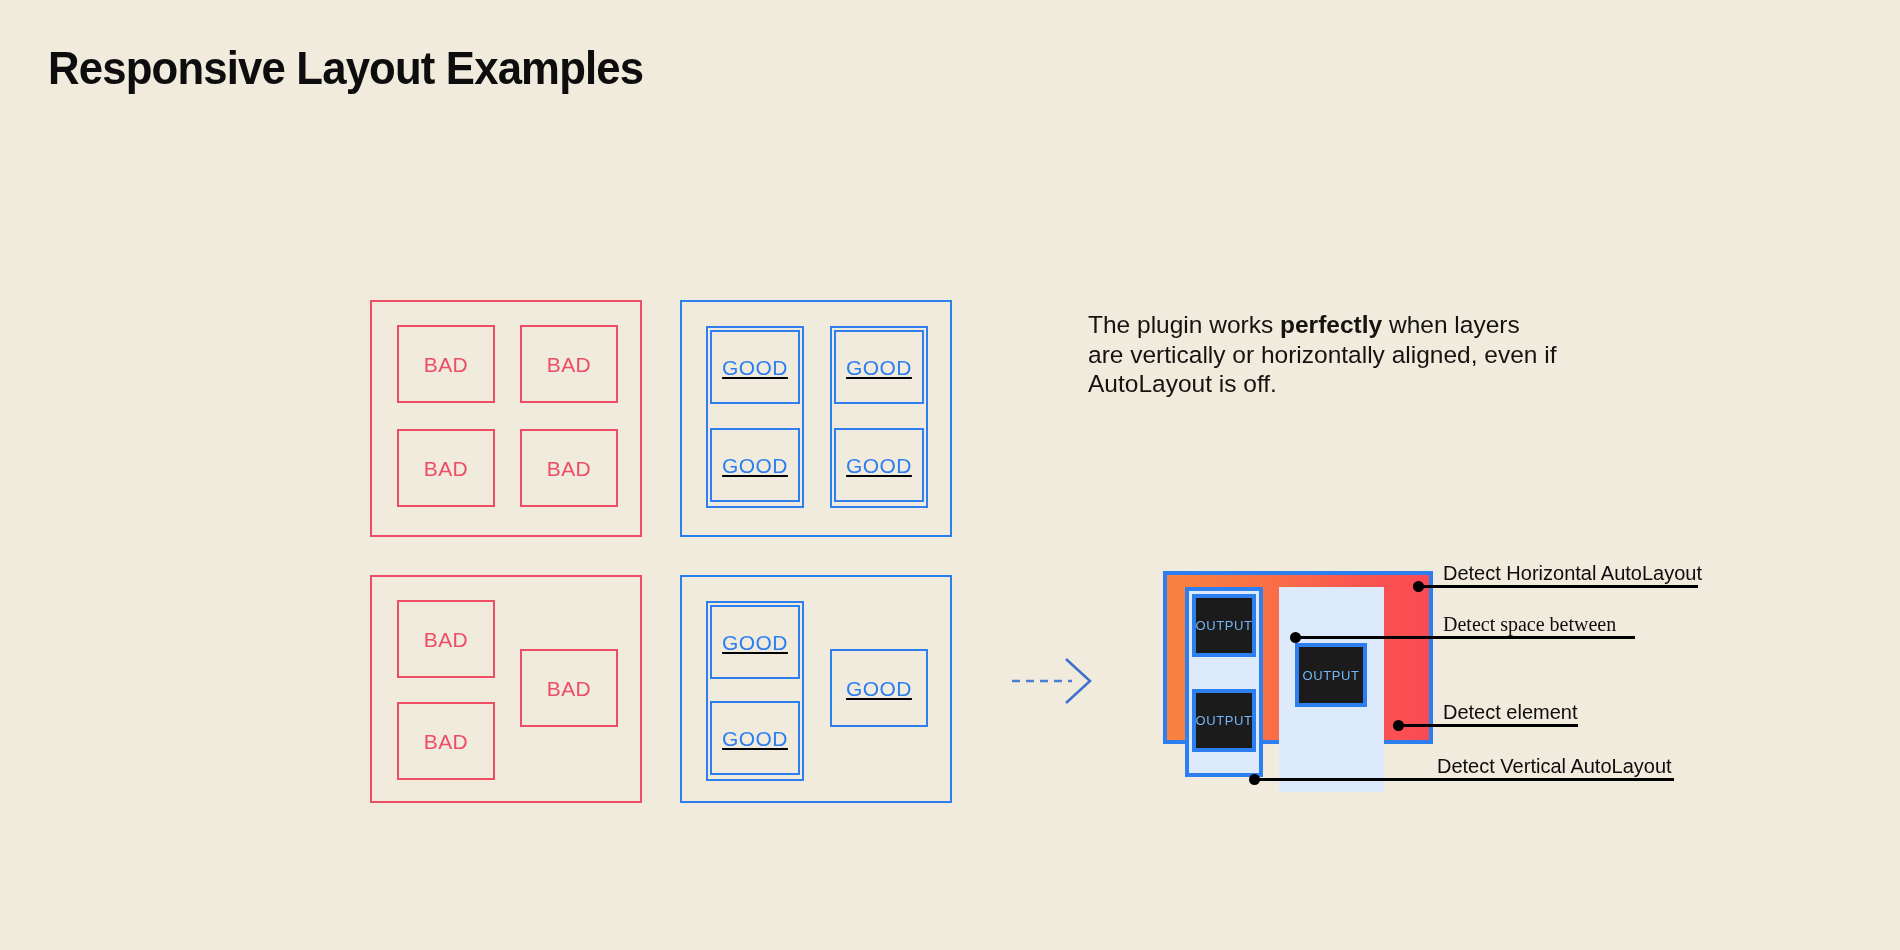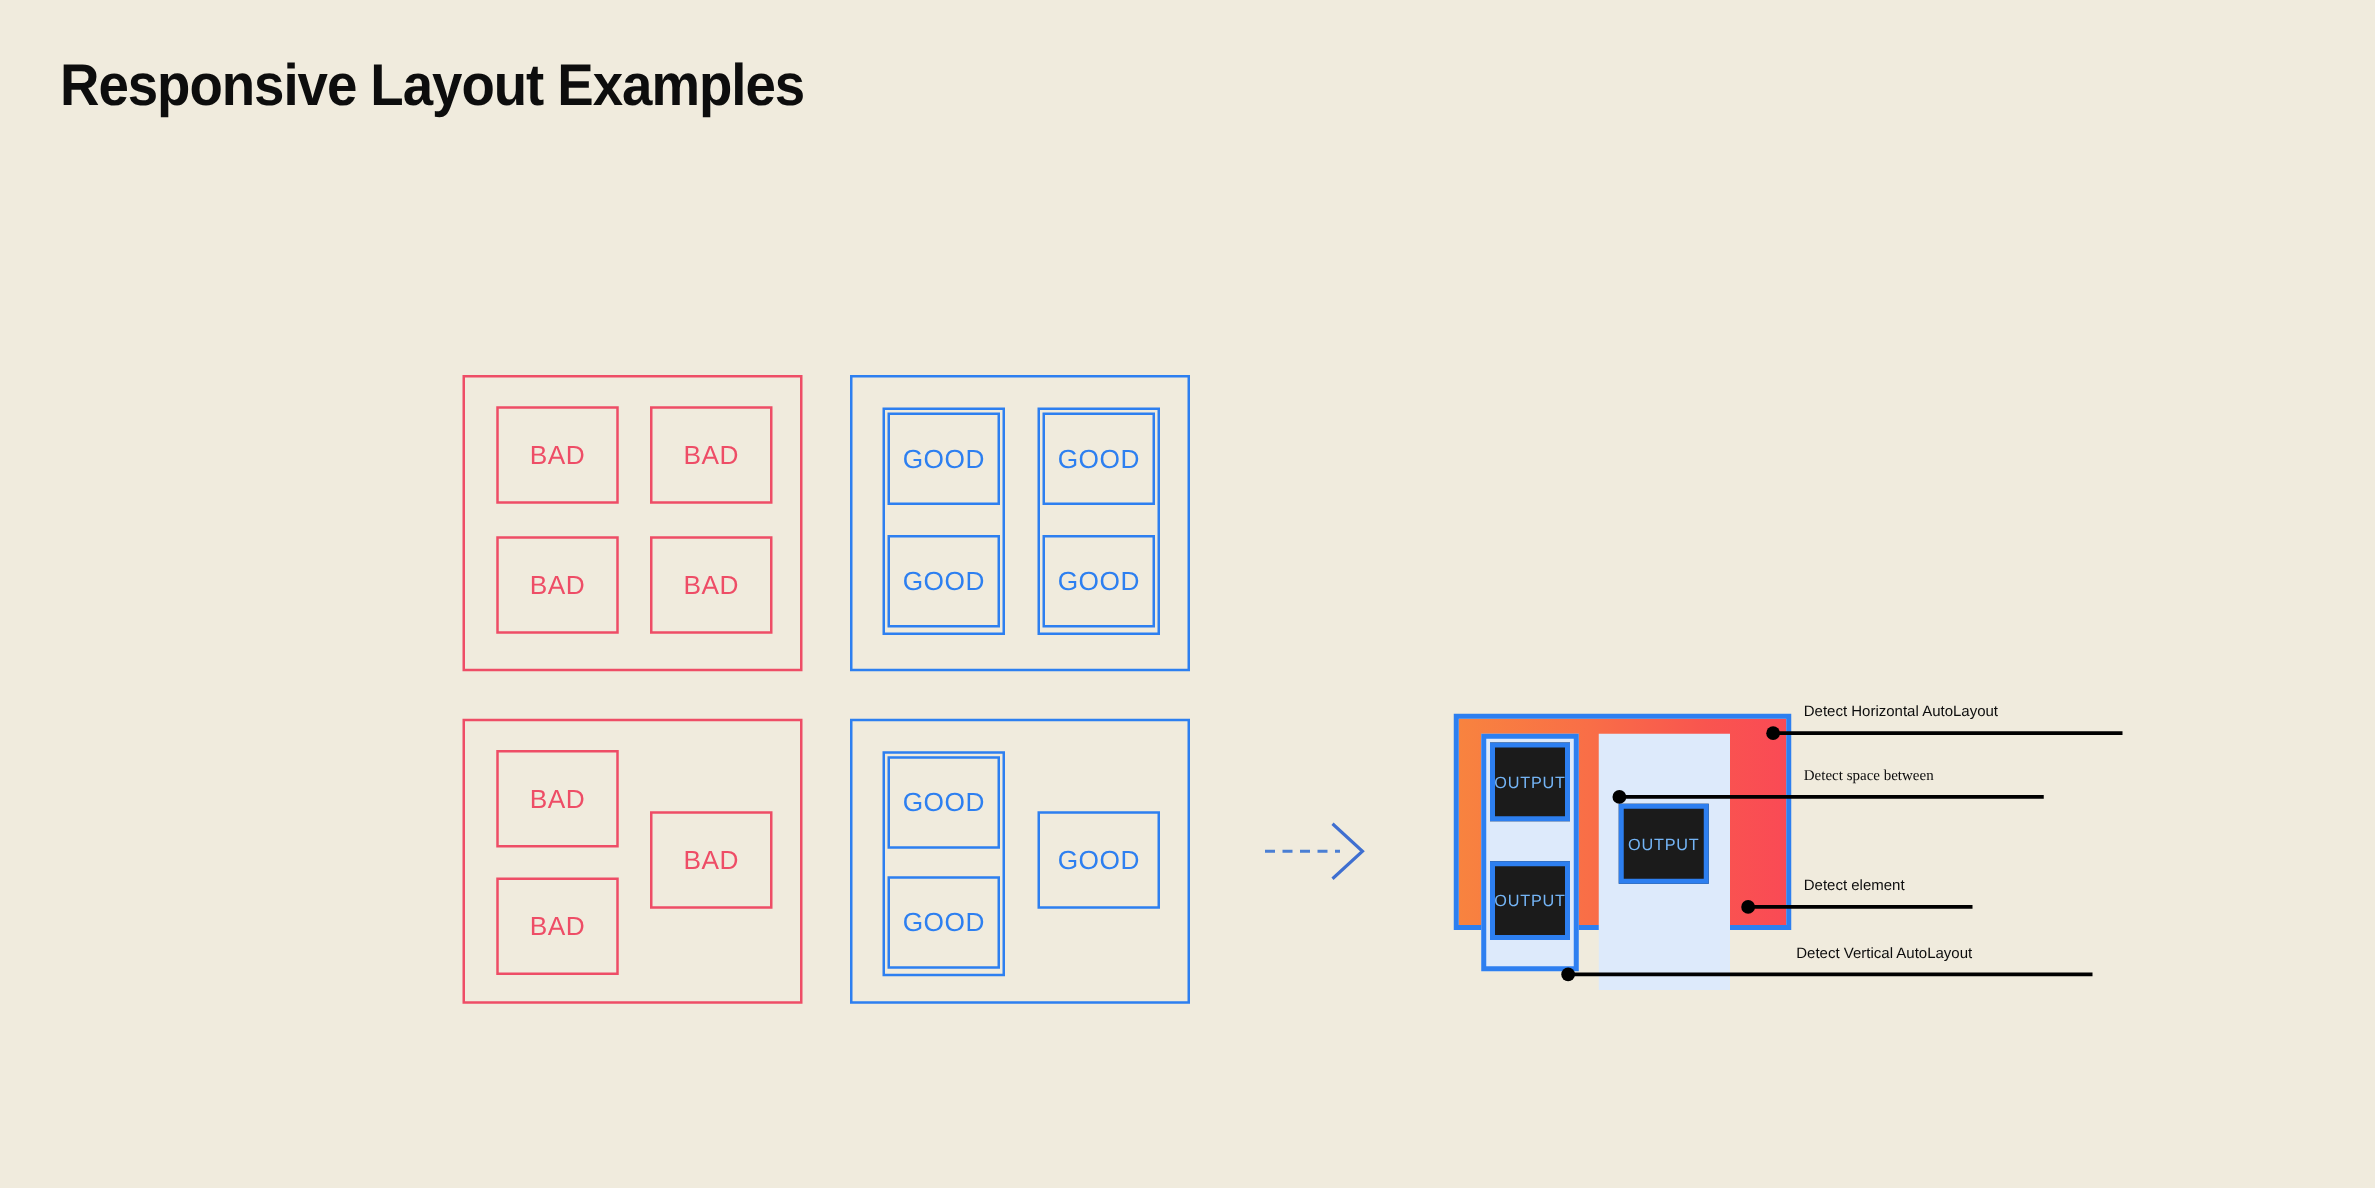--- a/index.html
+++ b/index.html
@@ -49,21 +49,21 @@
   .cell {
     position: absolute;
     box-sizing: border-box;
     border-style: solid;
     border-width: 2px;
     display: flex;
     align-items: center;
     justify-content: center;
   }
   .cell.bad  { border-color: #ee4d66; }
-  .cell.good { border-color: #2d7ff0; }
+  .cell.good { border-color: #2d7ff0; text-decoration: underline; }
 
   .cell-label {
     font-size: 21px;
     font-weight: 400;
     letter-spacing: 0.4px;
     font-family: "Liberation Sans", sans-serif;
     line-height: 1;
   }
   .cell.bad  .cell-label { color: #ee4d66; }
   .cell.good .cell-label { color: #2d7ff0; }
@@ -135,21 +135,21 @@
     letter-spacing: 0.6px;
     color: #74b4f5;
     font-family: "Liberation Sans", sans-serif;
     line-height: 1;
   }
 
   
   .callout { position: absolute; }
   .callout-text {
     position: absolute;
-    font-size: 12px;
+    font-size: 20px;
     color: #0d0d0d;
     white-space: nowrap;
     font-family: "Liberation Sans", sans-serif;
     line-height: 1;
   }
   .callout-line {
     position: absolute;
     height: 2.5px;
     background: #000;
   }
@@ -224,20 +224,21 @@
       <div class="cell good" style="left:2px; top:98px; width:90px; height:74px;">
         <span class="cell-label">GOOD</span>
       </div>
     </div>
     <div class="cell good" style="left:148px; top:72px; width:98px; height:78px;">
       <span class="cell-label">GOOD</span>
     </div>
   </div>
 
   <div class="copy">
+    <p><span>The plugin works </span><b>perfectly</b><span> when layers are vertically or horizontally aligned, even if AutoLayout is off.</span></p>
   </div>
 
   <div class="arrow">
     <svg width="90" height="52" viewBox="0 0 90 52" xmlns="http://www.w3.org/2000/svg">
       <line x1="2" y1="26" x2="62" y2="26" stroke="#4a7fd4" stroke-width="2.5" stroke-dasharray="8 6"></line>
       <polyline points="56,4 80,26 56,48" fill="none" stroke="#3f6fd0" stroke-width="2.5"></polyline>
     </svg>
   </div>
 
   <div class="result">

